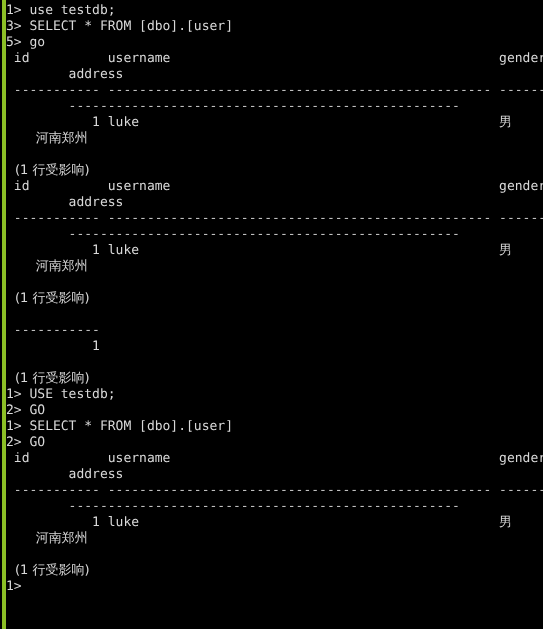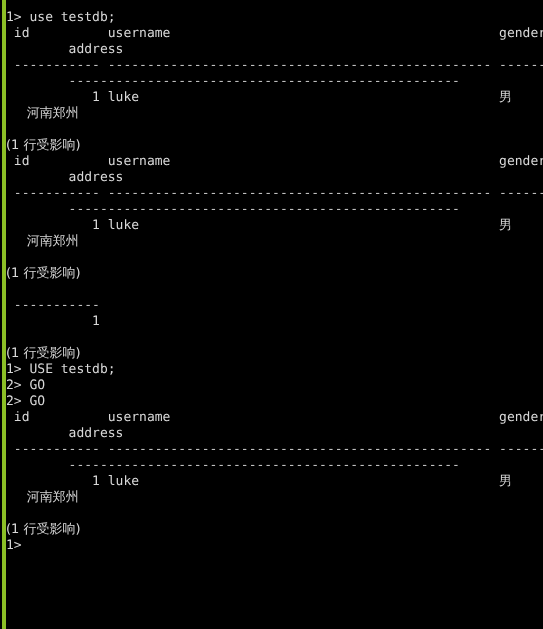--- a/index.html
+++ b/index.html
@@ -30,54 +30,57 @@
     width: 4px;
     height: 629px;
     background: #8cbf26;
   }
   #screen {
     position: absolute;
     left: 6px;
     top: 0;
     width: 450px;
     height: 629px;
-    padding-top: 10px;
+    padding-top: 3px;
     box-sizing: border-box;
   }
   .line {
     display: block;
     height: 16px;
     line-height: 16px;
     font-size: 13px;
     letter-spacing: 0px;
     color: #d8d8d8;
     white-space: pre;
     font-family: "DejaVu Sans Mono", "Liberation Mono", monospace;
     text-rendering: geometricPrecision;
   }
   .line.blank {
     color: transparent;
   }
   .line.cjk {
     font-family: "DejaVu Sans", "Liberation Sans", sans-serif;
     font-size: 13px;
+    margin-left: 9px;
   }
   .line.sep {
     color: #c8c8c8;
   }
 </style>
 </head>
 <body>
 
 <div id="terminal">
 
   <div id="left-strip"></div>
 
   <div id="screen">
     <span class="line">1&gt; use testdb;</span>
+    <span class="line">3&gt; SELECT * FROM [dbo].[user]</span>
+    <span class="line">5&gt; go</span>
     <span class="line"> id          username                                          gender</span>
     <span class="line">        address</span>
     <span class="line sep"> ----------- ------------------------------------------------- -------</span>
     <span class="line sep">        --------------------------------------------------</span>
     <span class="line">           1 luke                                              男</span>
     <span class="line cjk">     河南郑州</span>
     <span class="line blank"></span>
     <span class="line cjk">(1 行受影响)</span>
     <span class="line"> id          username                                          gender</span>
     <span class="line">        address</span>
@@ -87,20 +90,21 @@
     <span class="line cjk">     河南郑州</span>
     <span class="line blank"></span>
     <span class="line cjk">(1 行受影响)</span>
     <span class="line blank"></span>
     <span class="line sep"> -----------</span>
     <span class="line">           1</span>
     <span class="line blank"></span>
     <span class="line cjk">(1 行受影响)</span>
     <span class="line">1&gt; USE testdb;</span>
     <span class="line">2&gt; GO</span>
+    <span class="line">1&gt; SELECT * FROM [dbo].[user]</span>
     <span class="line">2&gt; GO</span>
     <span class="line"> id          username                                          gender</span>
     <span class="line">        address</span>
     <span class="line sep"> ----------- ------------------------------------------------- -------</span>
     <span class="line sep">        --------------------------------------------------</span>
     <span class="line">           1 luke                                              男</span>
     <span class="line cjk">     河南郑州</span>
     <span class="line blank"></span>
     <span class="line cjk">(1 行受影响)</span>
     <span class="line">1&gt;</span>

